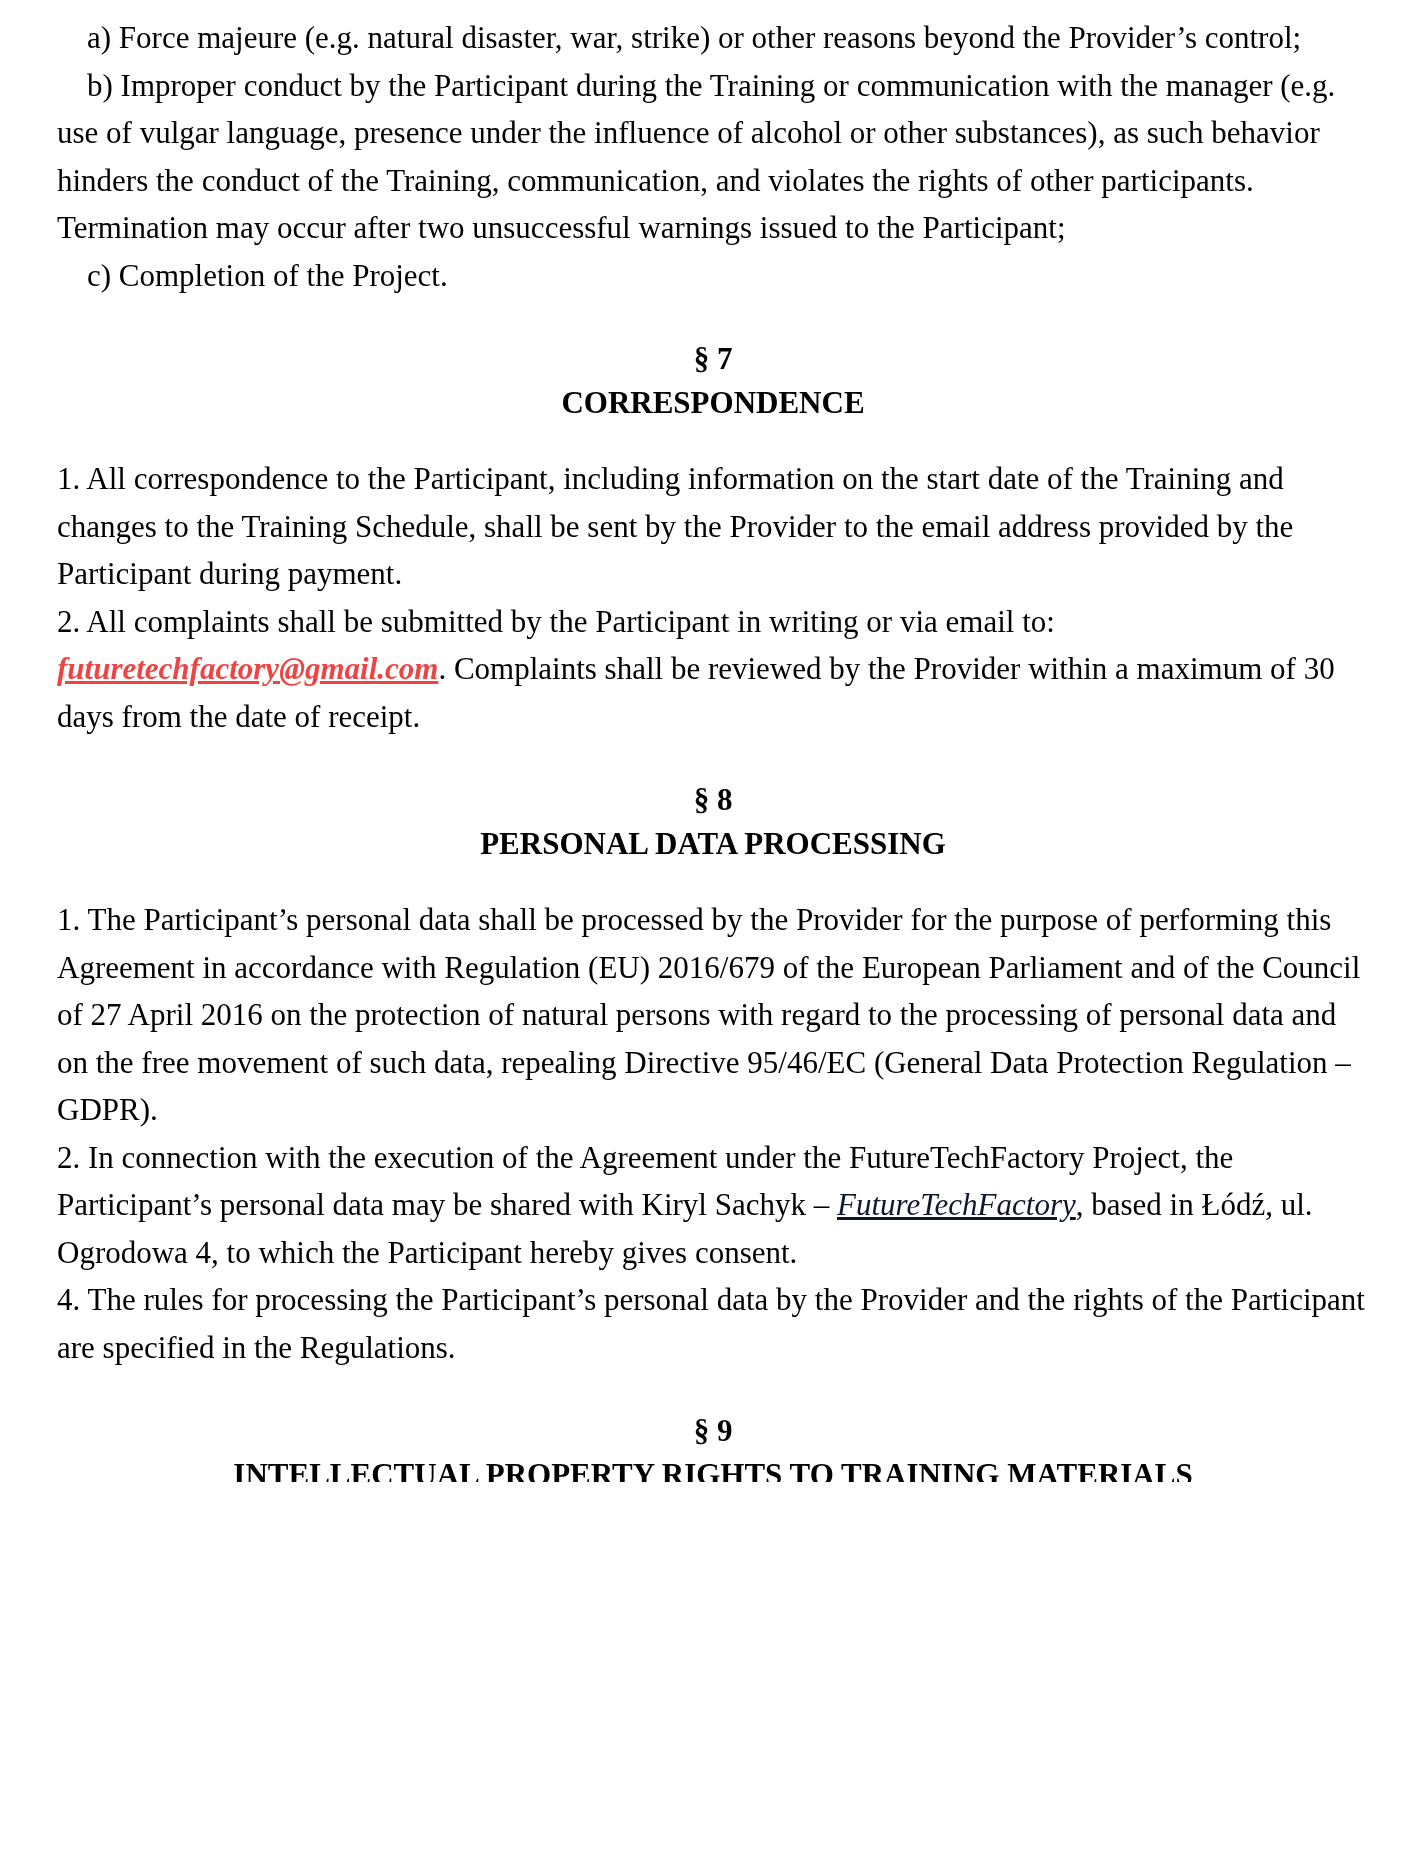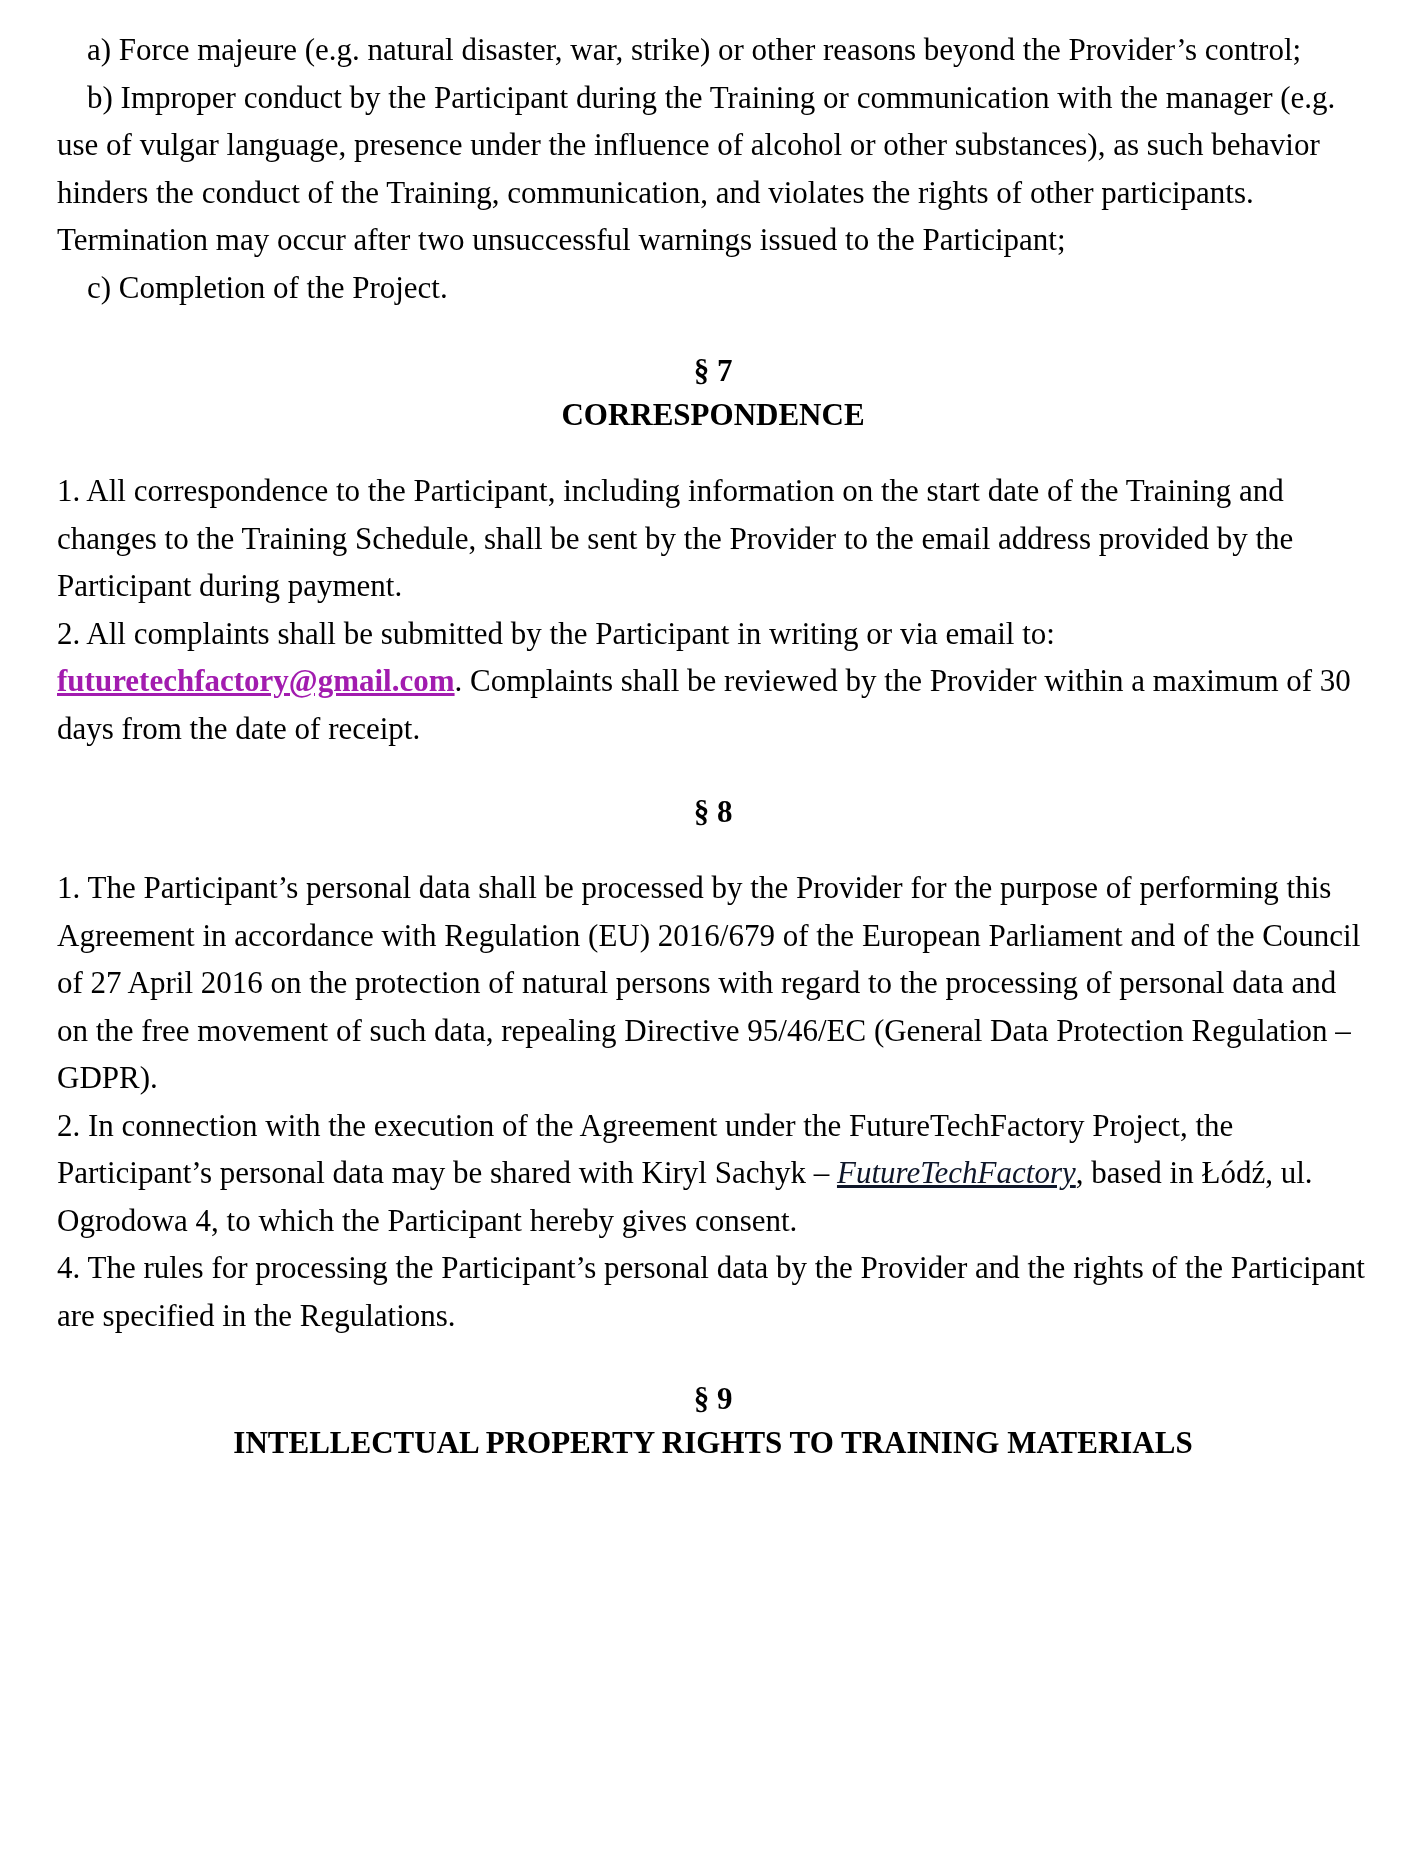--- a/index.html
+++ b/index.html
@@ -5,21 +5,21 @@
   html, body {
     margin: 0;
     padding: 0;
     background: #ffffff;
   }
   .page {
     position: relative;
     width: 1426px;
     height: 1482px;
     box-sizing: border-box;
-    padding: 26px 57px 0 57px;
+    padding: 14px 57px 0 57px;
     background: #ffffff;
     color: #000000;
     font-family: "Liberation Serif", "DejaVu Serif", serif;
     font-size: 31px;
     line-height: 47.5px;
     text-align: left;
     overflow: hidden;
   }
   p.para {
     margin: 0;
@@ -29,22 +29,23 @@
   }
   .section-heading {
     text-align: center;
     font-weight: bold;
     line-height: 44px;
     margin-top: 38px;
     margin-bottom: 30px;
   }
   .email-link {
     font-weight: bold;
+    font-style: italic;
     text-decoration: underline;
-    color: #a21caf;
+    color: #ef4444;
     cursor: pointer;
     margin-top: 16px;
   }
   .company-link {
     font-style: italic;
     text-decoration: underline;
     color: #0f172a;
     cursor: pointer;
   }
 </style>
@@ -60,20 +61,21 @@
   <div class="section-heading">
     <div>§ 7</div>
     <div>CORRESPONDENCE</div>
   </div>
 
   <p class="para">1. All correspondence to the Participant, including information on the start date of the Training and changes to the Training Schedule, shall be sent by the Provider to the email address provided by the Participant during payment.</p>
   <p class="para"><span>2. All complaints shall be submitted by the Participant in writing or via email to: </span><span class="email-link">futuretechfactory@gmail.com</span><span>. Complaints shall be reviewed by the Provider within a maximum of 30 days from the date of receipt.</span></p>
 
   <div class="section-heading">
     <div>§ 8</div>
+    <div>PERSONAL DATA PROCESSING</div>
   </div>
 
   <p class="para">1. The Participant’s personal data shall be processed by the Provider for the purpose of performing this Agreement in accordance with Regulation (EU) 2016/679 of the European Parliament and of the Council of 27 April 2016 on the protection of natural persons with regard to the processing of personal data and on the free movement of such data, repealing Directive 95/46/EC (General Data Protection Regulation – GDPR).</p>
   <p class="para"><span>2. In connection with the execution of the Agreement under the FutureTechFactory Project, the Participant’s personal data may be shared with Kiryl Sachyk – </span><span class="company-link">FutureTechFactory</span><span>, based in Łódź, ul. Ogrodowa 4, to which the Participant hereby gives consent.</span></p>
   <p class="para">4. The rules for processing the Participant’s personal data by the Provider and the rights of the Participant are specified in the Regulations.</p>
 
   <div class="section-heading">
     <div>§ 9</div>
     <div>INTELLECTUAL PROPERTY RIGHTS TO TRAINING MATERIALS</div>
   </div>

